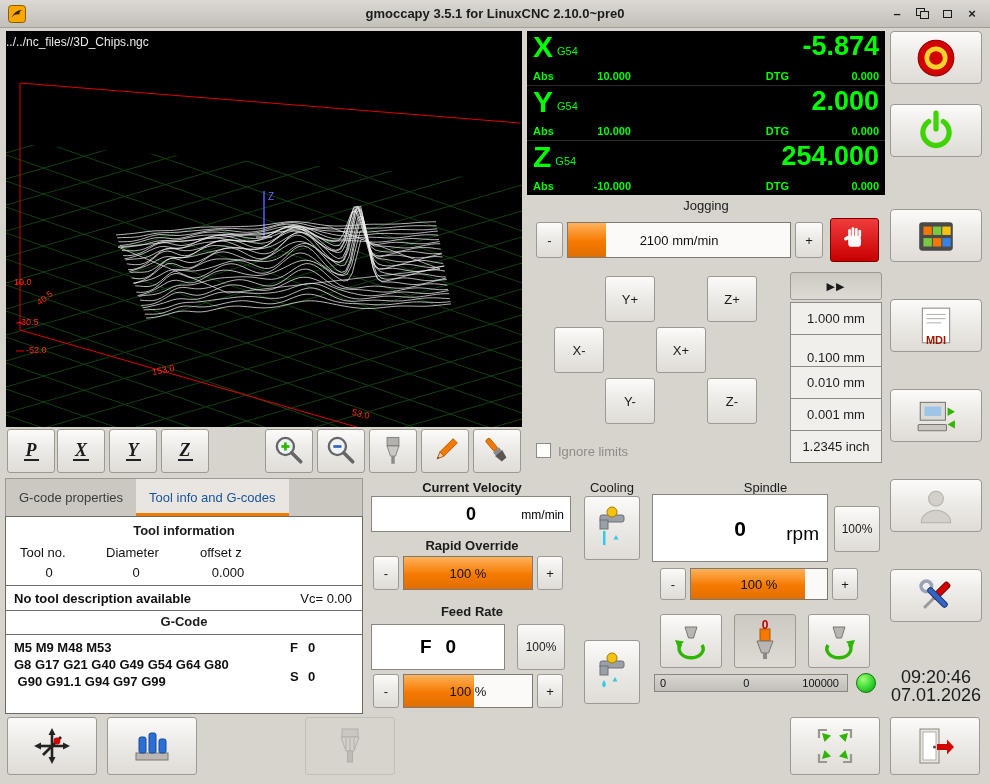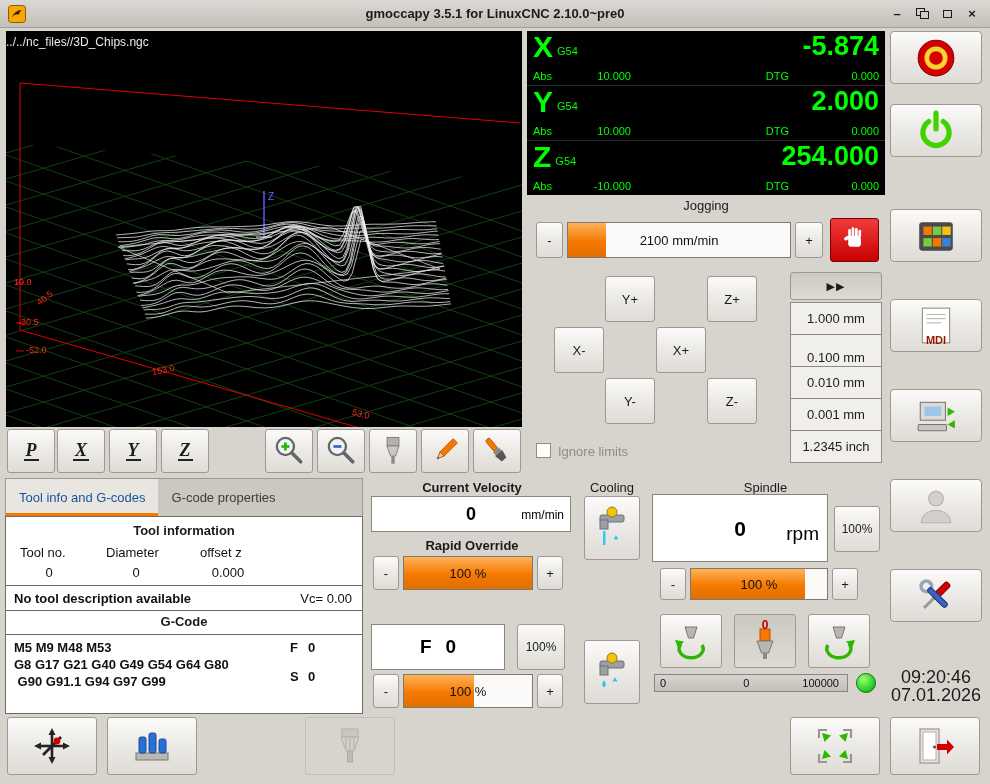--- a/index.html
+++ b/index.html
@@ -31,21 +31,21 @@
 .tick{position:absolute;font-size:9px;color:#ff2a1a}
 .zlab{position:absolute;left:262px;top:160px;font-size:10px;color:#6a6aff}
 
 .dro{position:absolute;left:527px;top:31px;width:358px;height:164px;background:#000;display:flex;flex-direction:column}
 .dro-row{flex:1;padding:2px 6px 3px;display:flex;flex-direction:column;justify-content:space-between;border-bottom:1px solid #2c2c2c;cursor:pointer}
 .dro-row:last-child{border-bottom:none}
 .dro-main{display:flex;align-items:flex-start}
 .dro-letter{font-size:30px;line-height:28px;font-weight:bold;color:var(--dro-green,#0f0)}
 .dro-sys{font-size:11px;margin:12px 0 0 4px;color:var(--dro-green,#0f0)}
 .dro-value{margin-left:auto;font-size:27px;line-height:26px;font-weight:bold;color:var(--dro-green,#0f0)}
-.dro-sub{display:flex;font-size:11px;font-weight:normal;color:var(--dro-green,#0f0)}
+.dro-sub{display:flex;font-size:11px;font-weight:bold;color:var(--dro-green,#0f0)}
 .dro-sub .l1{width:34px}
 .dro-sub .v1{width:64px;text-align:right}
 .dro-sub .sp{flex:1}
 .dro-sub .v2{width:90px;text-align:right}
 
 .jogging{position:absolute;left:527px;top:196px;width:358px;height:276px}
 .inc{position:absolute;display:flex;align-items:center;justify-content:center;background:#f1efec;border:1px solid #8f8a84;font-size:13px;color:#1b1b1b;cursor:pointer}
 .chk-label{position:absolute;font-size:13px;color:#8f8b85}
 
 .sidebar{position:absolute;left:888px;top:31px;width:96px;height:690px}
@@ -393,22 +393,22 @@
       <g transform="rotate(-40 20 20)">
         <rect x="17" y="2" width="6" height="16" rx="2" fill="#f57900" stroke="#b05500"></rect>
         <rect x="15.5" y="18" width="9" height="5" fill="#8c8a86"></rect>
         <polygon points="14.5,23 25.5,23 23.5,33 16.5,33" fill="#5a5550"></polygon>
       </g>
     </svg>
   </div>
 
   <div class="toolpanel">
     <div class="tabs">
+      <div class="tab">G-code properties</div>
       <div class="tab active">Tool info and G-codes</div>
-      <div class="tab">G-code properties</div>
     </div>
     <div class="tp-content">
       <div class="ptitle bold" style="left:0;right:0;top:6px">Tool information</div>
       <span style="position:absolute;left:14px;top:28px">Tool no.</span>
       <span style="position:absolute;left:100px;top:28px">Diameter</span>
       <span style="position:absolute;left:194px;top:28px">offset z</span>
       <span style="position:absolute;left:14px;top:48px;width:58px;text-align:center">0</span>
       <span style="position:absolute;left:100px;top:48px;width:60px;text-align:center">0</span>
       <span style="position:absolute;left:190px;top:48px;width:64px;text-align:center">0.000</span>
       <div class="row-line" style="top:68px"></div>
@@ -433,20 +433,21 @@
       <span class="bold" style="position:absolute;left:0;right:0;top:7px;text-align:center;font-size:18px">0</span>
       <span style="position:absolute;right:6px;top:11px;font-size:12px">mm/min</span>
     </div>
     <div class="ptitle bold" style="left:0;right:0;top:60px">Rapid Override</div>
     <div class="btn" style="left:6px;top:78px;width:26px;height:34px">-</div>
     <div class="slider" style="left:36px;top:78px;width:130px;height:34px">
       <div class="fill" style="width:100%"></div>
       <div class="stxt">100 %</div>
     </div>
     <div class="btn" style="left:170px;top:78px;width:26px;height:34px">+</div>
+    <div class="ptitle bold" style="left:0;right:0;top:126px">Feed Rate</div>
     <div class="display" style="left:4px;top:146px;width:134px;height:46px;display:flex;align-items:center;justify-content:center;gap:14px;font-size:19px;font-weight:bold">
       <span>F</span>
       <span>0</span>
     </div>
     <div class="btn" style="left:150px;top:146px;width:48px;height:46px;font-size:12px">100%</div>
     <div class="btn" style="left:6px;top:196px;width:26px;height:34px">-</div>
     <div class="slider" style="left:36px;top:196px;width:130px;height:34px">
       <div class="fill" style="width:55%"></div>
       <div class="stxt">100 %</div>
     </div>

